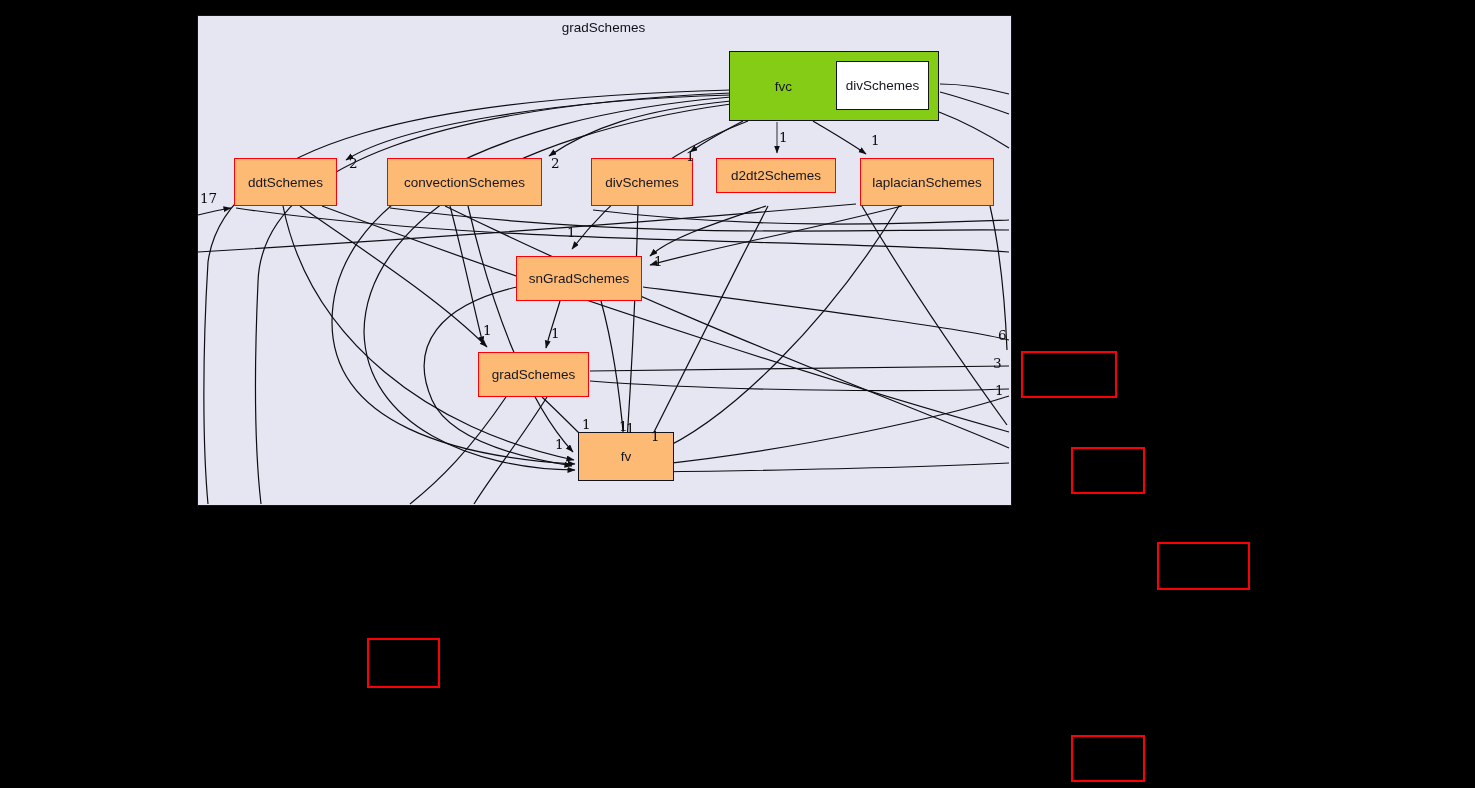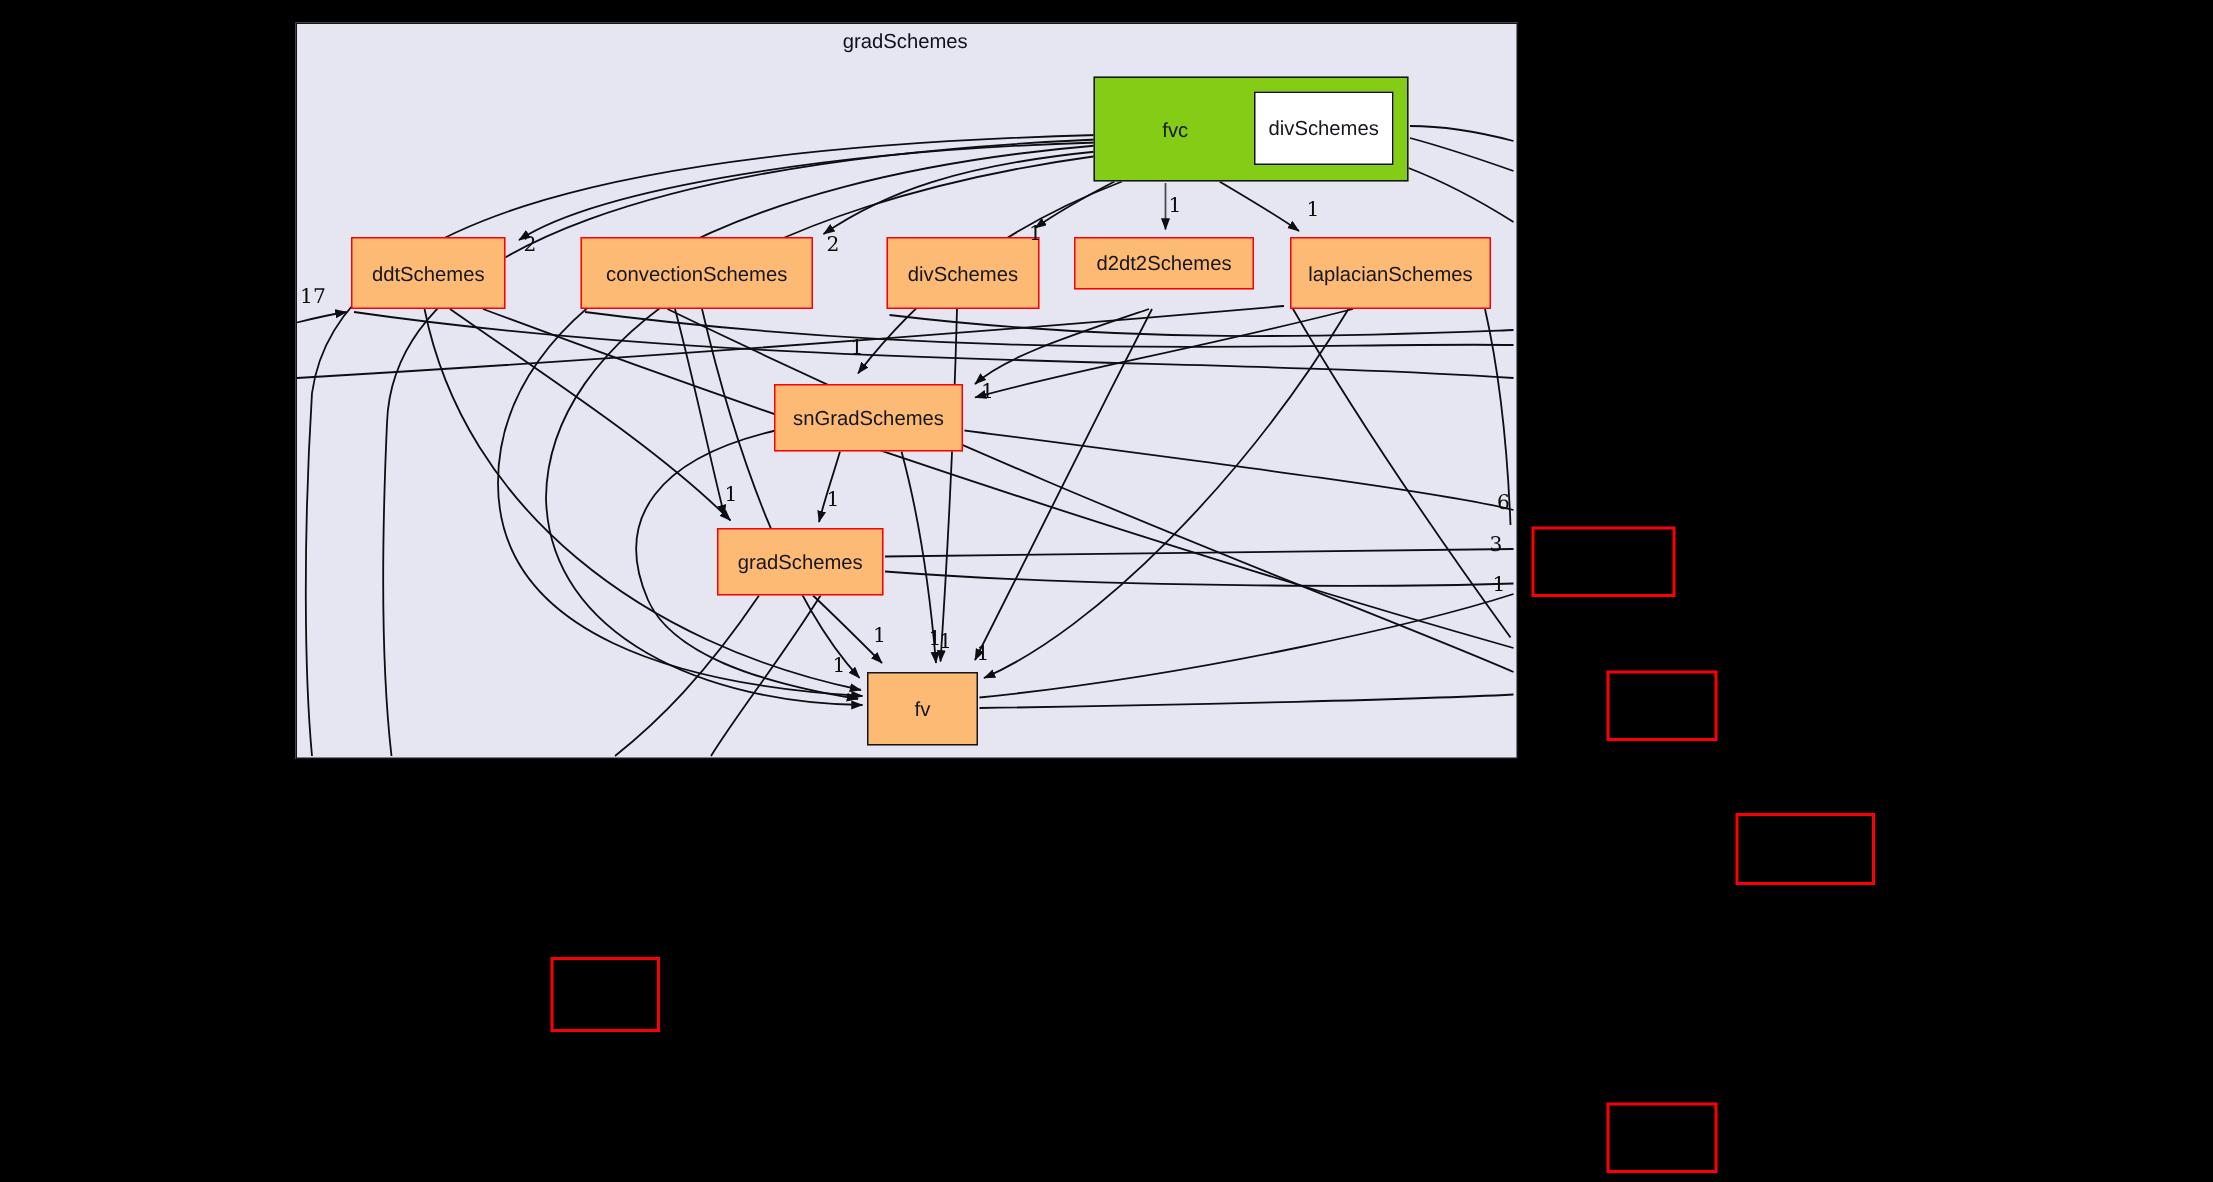--- a/index.html
+++ b/index.html
@@ -118,21 +118,21 @@
   </div>
   <div class="node red-node" style="left:860px;top:158px;width:134px;height:48px">
     <span>laplacianSchemes</span>
   </div>
   <div class="node red-node" style="left:478px;top:352px;width:111px;height:45px">
     <span>gradSchemes</span>
   </div>
   <div class="node red-node" style="left:516px;top:256px;width:126px;height:45px">
     <span>snGradSchemes</span>
   </div>
-  <div class="node black-node" style="left:578px;top:448px;width:74px;height:49px">
+  <div class="node black-node" style="left:578px;top:432px;width:96px;height:49px">
     <span>fv</span>
   </div>
 
   <div class="ext" style="left:1021px;top:351px;width:96px;height:47px"></div>
   <div class="ext" style="left:1071px;top:447px;width:74px;height:47px"></div>
   <div class="ext" style="left:1157px;top:542px;width:93px;height:48px"></div>
   <div class="ext" style="left:367px;top:638px;width:73px;height:50px"></div>
   <div class="ext" style="left:1071px;top:735px;width:74px;height:47px"></div>
 
   <span class="elabel" style="left:349px;top:157px">2</span>

